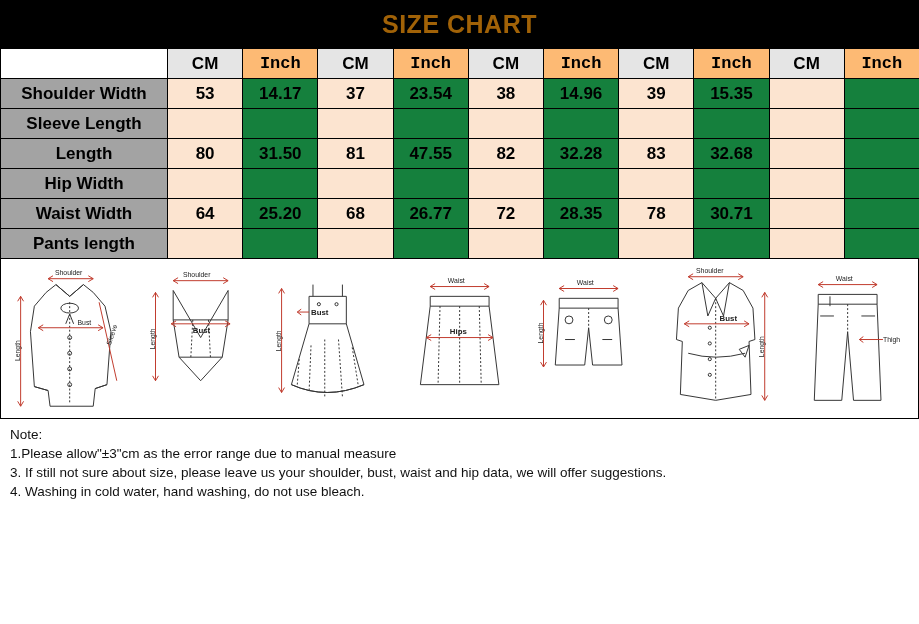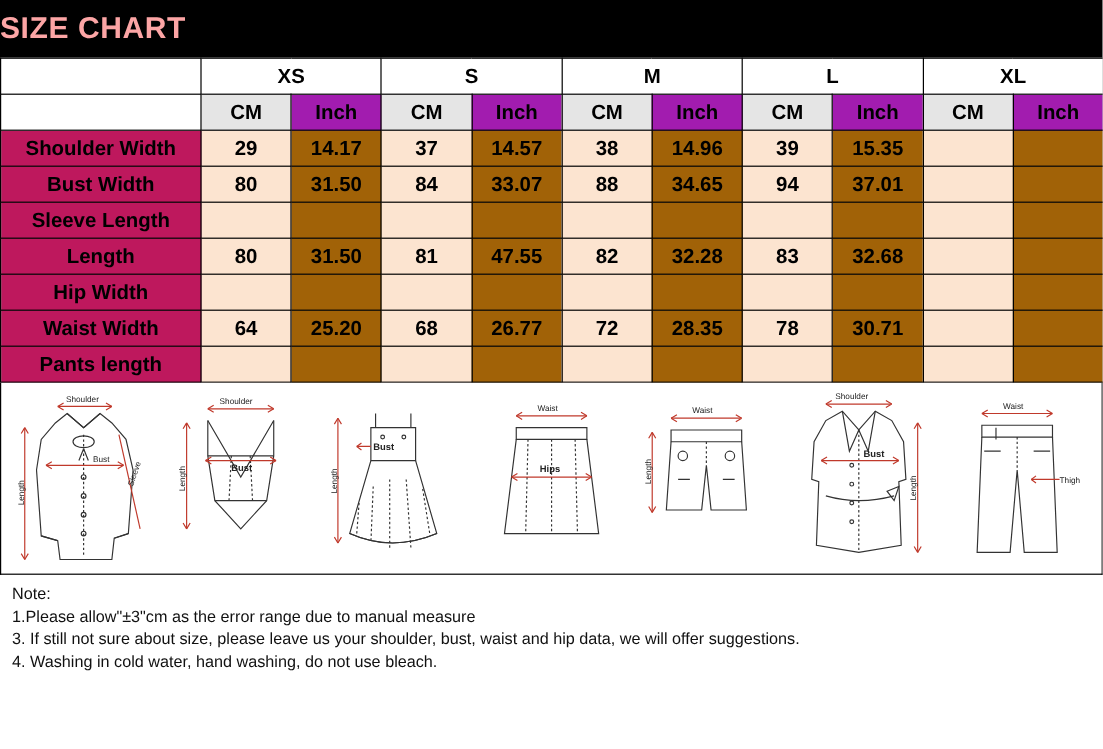--- a/index.html
+++ b/index.html
@@ -13,23 +13,24 @@
     width: 919px;
     height: 624px;
     background: #ffffff;
     overflow: hidden;
   }
 
   
   .title-bar {
     height: 48px;
     background: #000000;
-    color: #fca5a5;
+    color: #a16207;
     display: flex;
     align-items: center;
+    justify-content: center;
   }
   .title-bar .title-text {
     font-size: 25px;
     font-weight: bold;
     letter-spacing: 0.5px;
   }
 
   
   table.size-chart {
     width: 919px;
@@ -45,31 +46,31 @@
     height: 30px;
     padding: 0;
   }
   .col-label { width: 167px; }
   .col-unit  { width: 75.2px; }
 
   td.rowlabel {
     text-align: center;
     font-size: 17.5px;
     font-weight: bold;
-    background: #be185d;
+    background: #a3a3a3;
   }
   th.sizehead {
     font-size: 18px;
     font-weight: bold;
     background: #ffffff;
   }
   td.cm    { background: #fce4d0; }
-  td.inch  { background: #a16207; }
+  td.inch  { background: #15803d; }
   th.cm-h  { background: #e5e5e5; }
-  th.inch-h{ background: #a21caf; }
+  th.inch-h{ background: #fdba74; font-family: Liberation Mono, monospace; }
 
   
   .illus-band {
     height: 160px;
     border-left: 1px solid #000;
     border-right: 1px solid #000;
     border-bottom: 1px solid #000;
     display: flex;
     align-items: stretch;
     justify-content: space-between;
@@ -113,64 +114,43 @@
       <col class="col-unit">
         <col class="col-unit">
       <col class="col-unit">
         <col class="col-unit">
       <col class="col-unit">
         <col class="col-unit">
     </colgroup>
     <thead>
       <tr>
         <th class="empty-left"></th>
-        <th class="sizehead" colspan="2">XS</th>
-        <th class="sizehead" colspan="2">S</th>
-        <th class="sizehead" colspan="2">M</th>
-        <th class="sizehead" colspan="2">L</th>
-        <th class="sizehead" colspan="2">XL</th>
-      </tr>
-      <tr>
-        <th class="empty-left"></th>
         <th class="cm-h">CM</th>
         <th class="inch-h">Inch</th>
         <th class="cm-h">CM</th>
         <th class="inch-h">Inch</th>
         <th class="cm-h">CM</th>
         <th class="inch-h">Inch</th>
         <th class="cm-h">CM</th>
         <th class="inch-h">Inch</th>
         <th class="cm-h">CM</th>
         <th class="inch-h">Inch</th>
       </tr>
     </thead>
     <tbody>
       <tr>
         <td class="rowlabel">Shoulder Width</td>
-        <td class="cm">29</td>
+        <td class="cm">53</td>
         <td class="inch">14.17</td>
         <td class="cm">37</td>
-        <td class="inch">14.57</td>
+        <td class="inch">23.54</td>
         <td class="cm">38</td>
         <td class="inch">14.96</td>
         <td class="cm">39</td>
         <td class="inch">15.35</td>
-        <td class="cm"></td>
-        <td class="inch"></td>
-      </tr>
-      <tr>
-        <td class="rowlabel">Bust Width</td>
-        <td class="cm">80</td>
-        <td class="inch">31.50</td>
-        <td class="cm">84</td>
-        <td class="inch">33.07</td>
-        <td class="cm">88</td>
-        <td class="inch">34.65</td>
-        <td class="cm">94</td>
-        <td class="inch">37.01</td>
         <td class="cm"></td>
         <td class="inch"></td>
       </tr>
       <tr>
         <td class="rowlabel">Sleeve Length</td>
         <td class="cm"></td>
         <td class="inch"></td>
         <td class="cm"></td>
         <td class="inch"></td>
         <td class="cm"></td>

